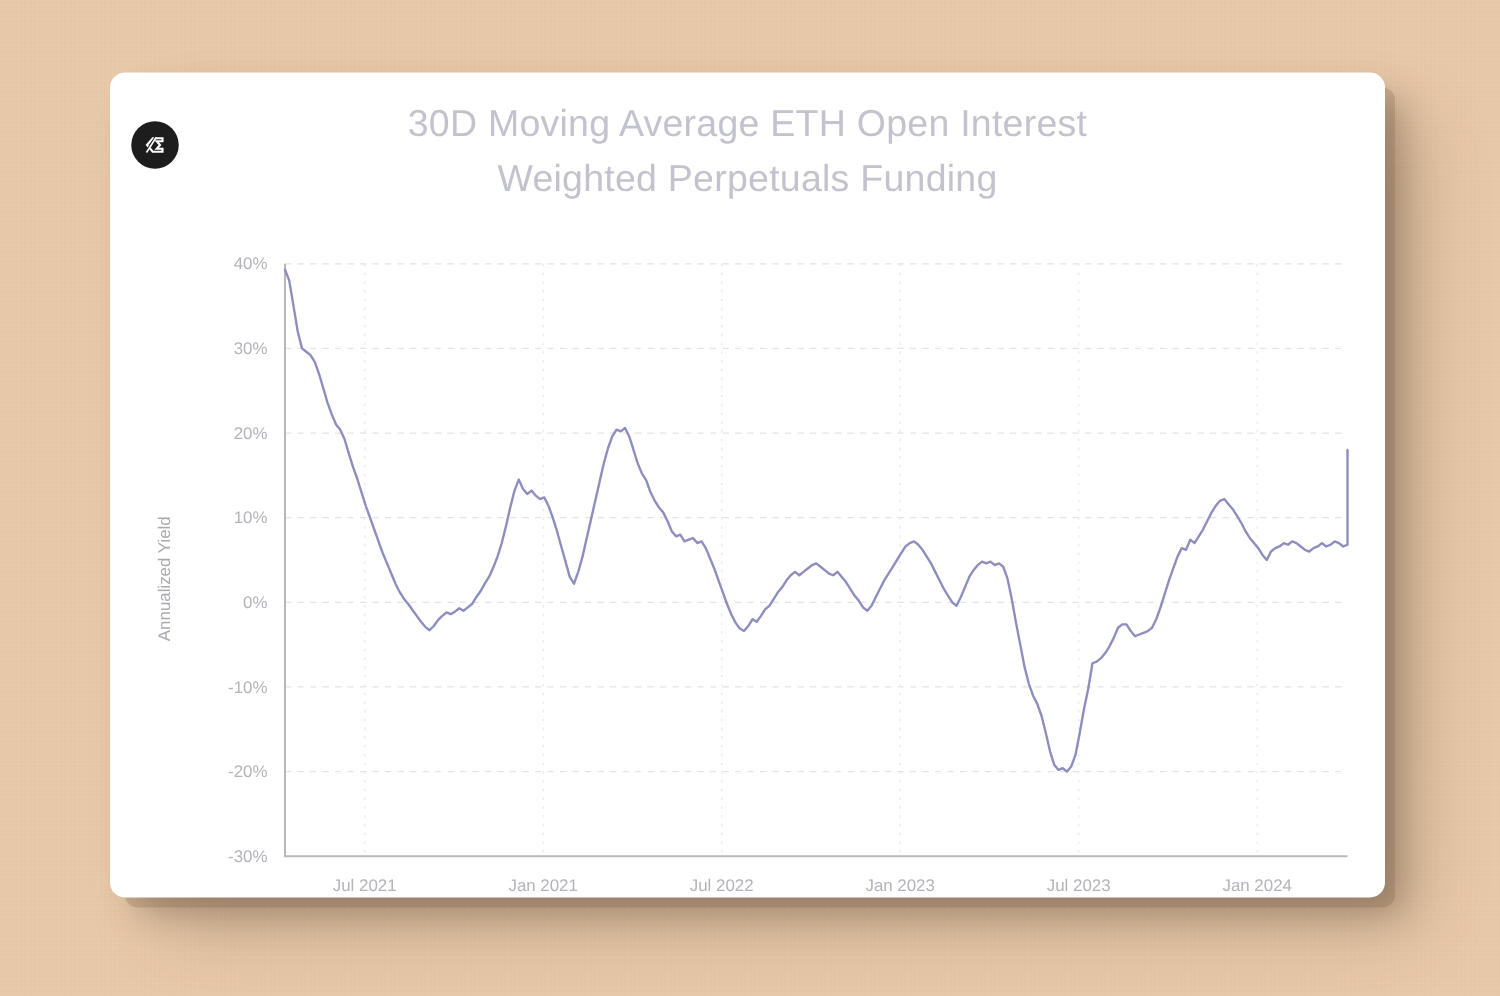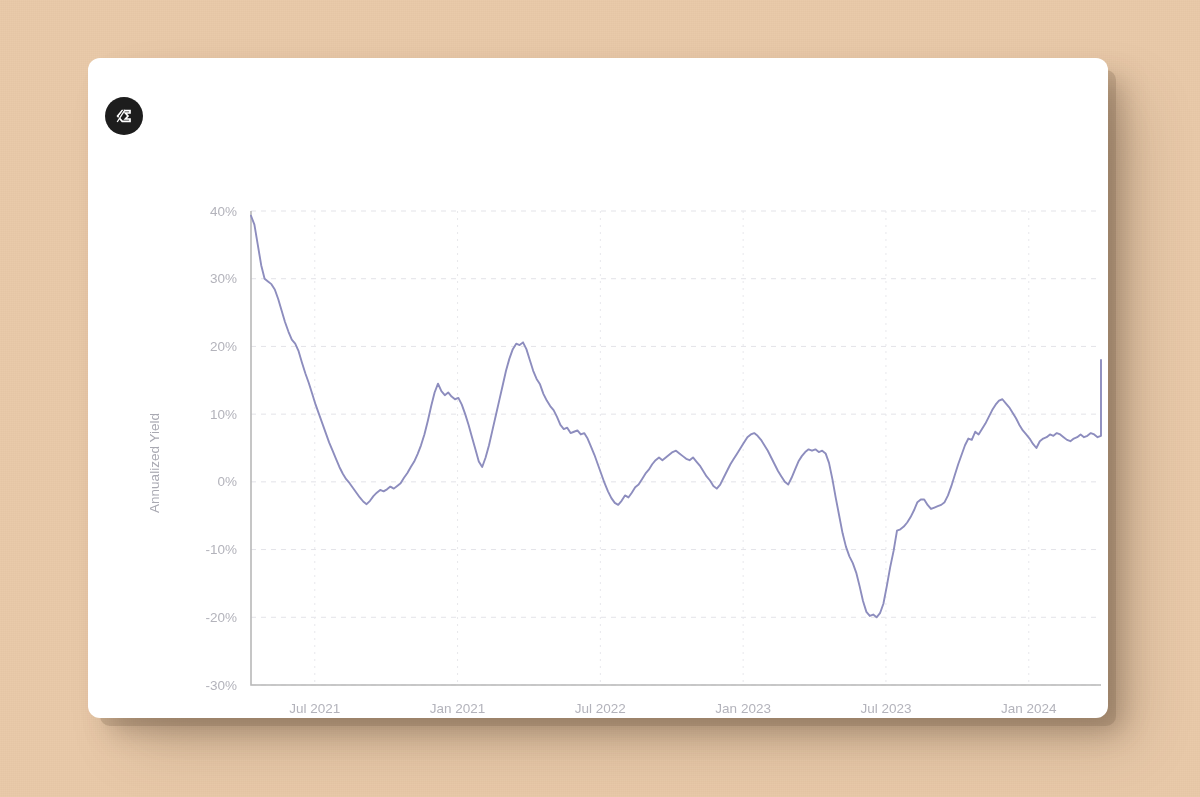--- a/index.html
+++ b/index.html
@@ -78,21 +78,20 @@
     letter-spacing: .2px;
     white-space: pre-line;
   }
 
   
   #plot-wrap {
     position: absolute;
     left: 0; top: 0;
     width: 1020px;
     height: 660px;
-    padding-left: 23px;
   }
   #plot-svg { display: block; width: 1020px; height: 660px; }
 
   .axis-line      { stroke: #b8b8b8; stroke-width: 1.6; fill: none; }
   .grid-h         { stroke: #e3e3e8; stroke-width: 1; stroke-dasharray: 5 5; }
   .grid-v         { stroke: #e8e8ec; stroke-width: 1; stroke-dasharray: 2 5; }
   .tick-label     { fill: #b3b3bb; font-size: 13.5px; font-family: "Liberation Sans", sans-serif; }
   .tick-y         { text-anchor: end; }
   .tick-x         { text-anchor: middle; }
   .axis-title     { fill: #a9a9b2; font-size: 13.5px; font-family: "Liberation Sans", sans-serif; text-anchor: middle; }
@@ -109,20 +108,22 @@
 <div id="card">
 
   <div id="logo">
     <svg width="22" height="22" viewBox="0 0 22 22" aria-hidden="true">
       <path d="M4.6 11 L9.2 5.6 L17.0 5.6 L17.0 8.0 L12.4 8.0 L15.0 11 L12.4 14.0 L17.0 14.0 L17.0 16.4 L9.2 16.4 Z" fill="none" stroke="#ffffff" stroke-width="1.7" stroke-linejoin="miter"></path>
       <line x1="3.6" y1="16.8" x2="11.4" y2="4.6" stroke="#1d1d1d" stroke-width="1.6"></line>
       <line x1="4.2" y1="17.0" x2="12.0" y2="4.8" stroke="#ffffff" stroke-width="1.3"></line>
     </svg>
   </div>
 
+  <div id="title">30D Moving Average ETH Open Interest
+Weighted Perpetuals Funding</div>
 
   <div id="plot-wrap">
     <svg id="plot-svg" viewBox="0 0 1020 660" preserveAspectRatio="none">
       <g id="grid-horizontal">
           <line x1="140" x2="990" y1="153" y2="153" class="grid-h"></line>
           <line x1="140" x2="990" y1="220.71428571428572" y2="220.71428571428572" class="grid-h"></line>
           <line x1="140" x2="990" y1="288.42857142857144" y2="288.42857142857144" class="grid-h"></line>
           <line x1="140" x2="990" y1="356.14285714285717" y2="356.14285714285717" class="grid-h"></line>
           <line x1="140" x2="990" y1="423.8571428571429" y2="423.8571428571429" class="grid-h"></line>
           <line x1="140" x2="990" y1="491.57142857142856" y2="491.57142857142856" class="grid-h"></line>

